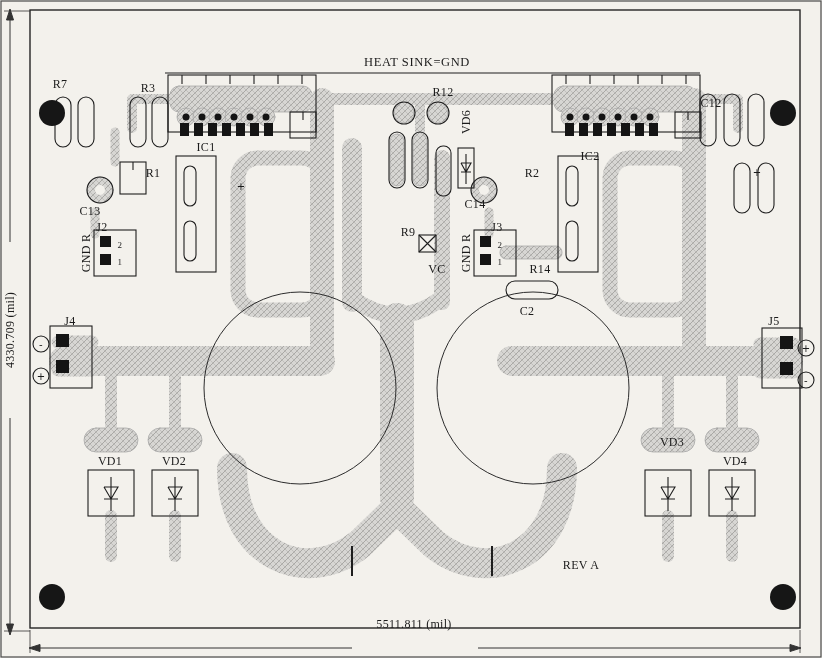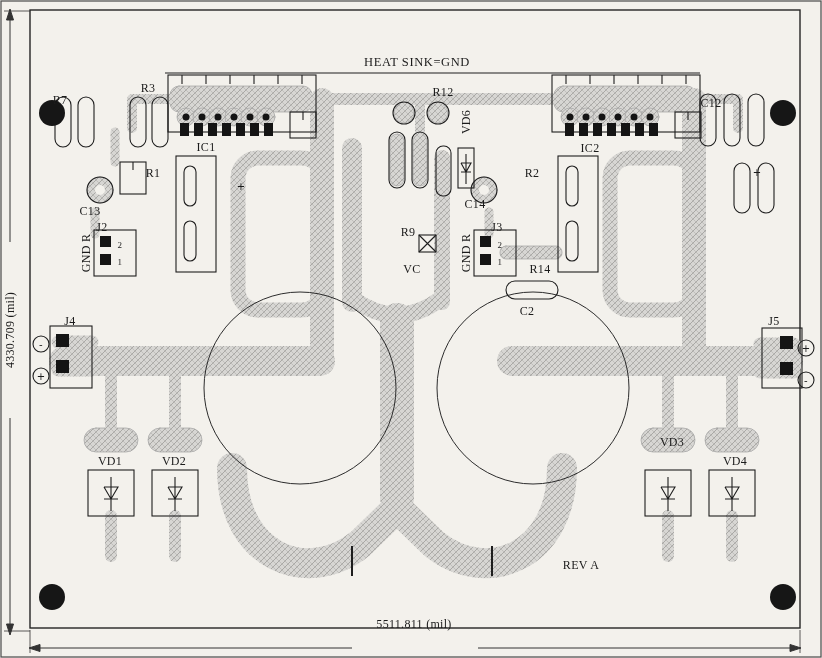--- a/index.html
+++ b/index.html
@@ -243,37 +243,37 @@
     <polygon points="10,635 6.5,624 13.5,624"></polygon>
     <path d="M4,11 H30 M4,631 H30" fill="none" stroke-width=".8"></path>
     <path d="M36,648 H352 M478,648 H794" fill="none"></path>
     <polygon points="29,648 40,644.5 40,651.5"></polygon>
     <polygon points="801,648 790,644.5 790,651.5"></polygon>
     <path d="M30,630 V653 M800,630 V653" fill="none" stroke-width=".8"></path>
   </g>
 </svg>
 
 <div class="lbl title" style="left:417px;top:62px">HEAT SINK=GND</div>
-<div class="lbl" style="left:60px;top:100px">R7</div>
+<div class="lbl" style="left:60px;top:84px">R7</div>
 <div class="lbl" style="left:148px;top:88px">R3</div>
 <div class="lbl" style="left:443px;top:92px">R12</div>
 <div class="lbl" style="left:711px;top:103px">C12</div>
 <div class="lbl rot" style="left:466px;top:122px">VD6</div>
 <div class="lbl" style="left:206px;top:147px">IC1</div>
-<div class="lbl" style="left:590px;top:148px">IC2</div>
+<div class="lbl" style="left:590px;top:156px">IC2</div>
 <div class="lbl" style="left:153px;top:173px">R1</div>
 <div class="lbl" style="left:532px;top:173px">R2</div>
 <div class="lbl" style="left:90px;top:211px">C13</div>
 <div class="lbl" style="left:475px;top:204px">C14</div>
 <div class="lbl" style="left:102px;top:227px">J2</div>
 <div class="lbl" style="left:497px;top:227px">J3</div>
 <div class="lbl rot" style="left:86px;top:253px">GND R</div>
 <div class="lbl rot" style="left:466px;top:253px">GND R</div>
 <div class="lbl" style="left:408px;top:232px">R9</div>
-<div class="lbl" style="left:412px;top:269px">VC</div>
+<div class="lbl" style="left:437px;top:269px">VC</div>
 <div class="lbl" style="left:540px;top:269px">R14</div>
 <div class="lbl" style="left:527px;top:311px">C2</div>
 <div class="lbl" style="left:70px;top:321px">J4</div>
 <div class="lbl" style="left:774px;top:321px">J5</div>
 <div class="lbl" style="left:110px;top:461px">VD1</div>
 <div class="lbl" style="left:174px;top:461px">VD2</div>
 <div class="lbl" style="left:672px;top:442px">VD3</div>
 <div class="lbl" style="left:735px;top:461px">VD4</div>
 <div class="lbl" style="left:581px;top:565px">REV A</div>
 <div class="lbl rot dim" style="left:10px;top:330px">4330.709 (mil)</div>

